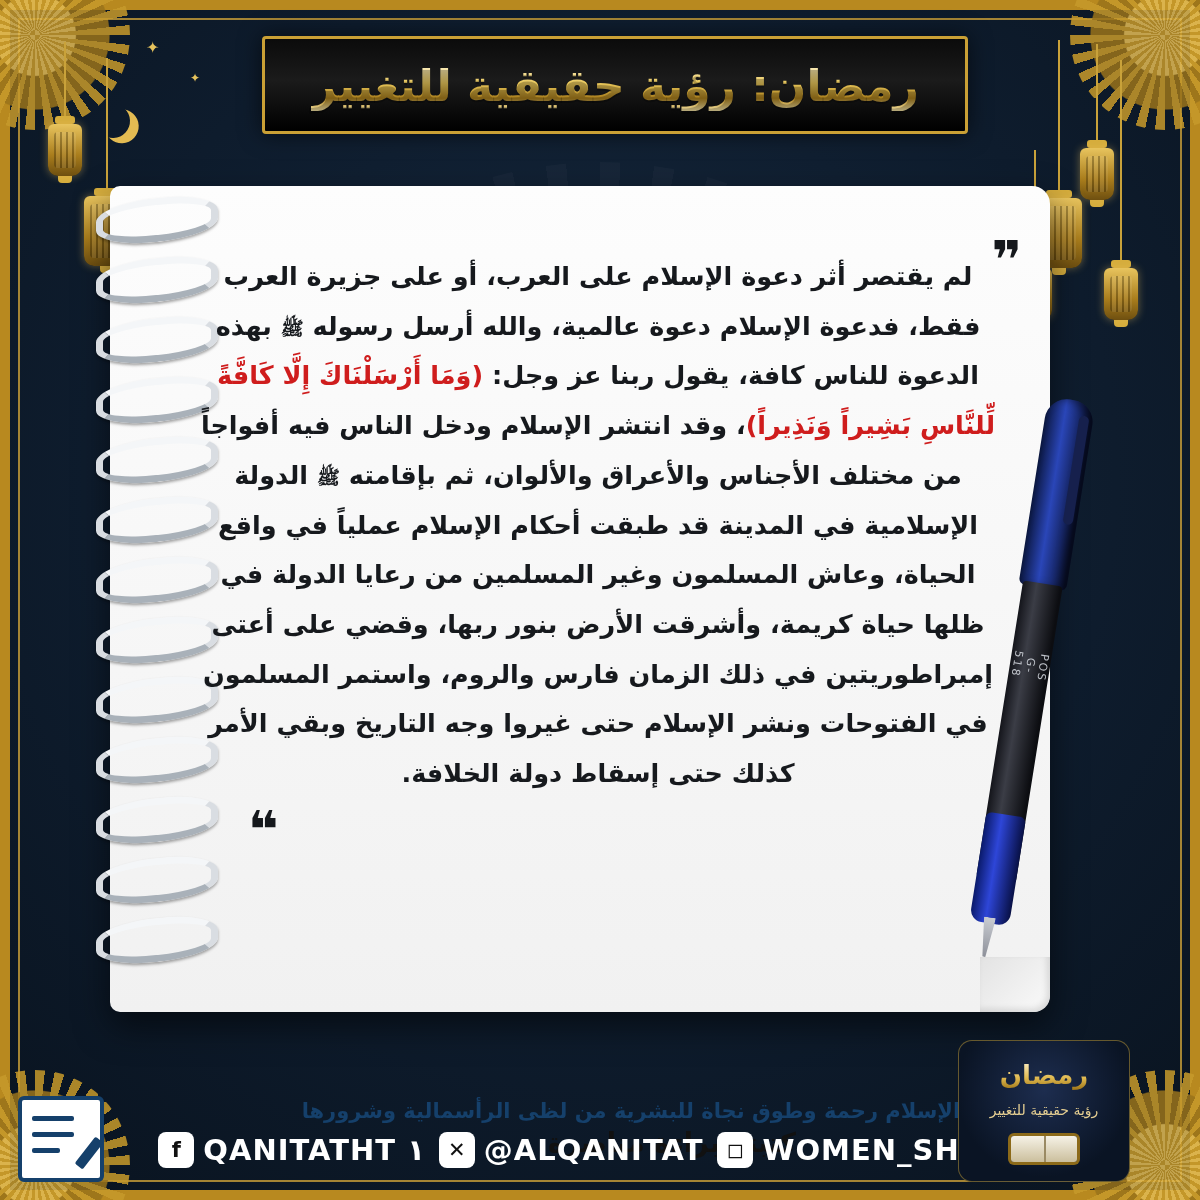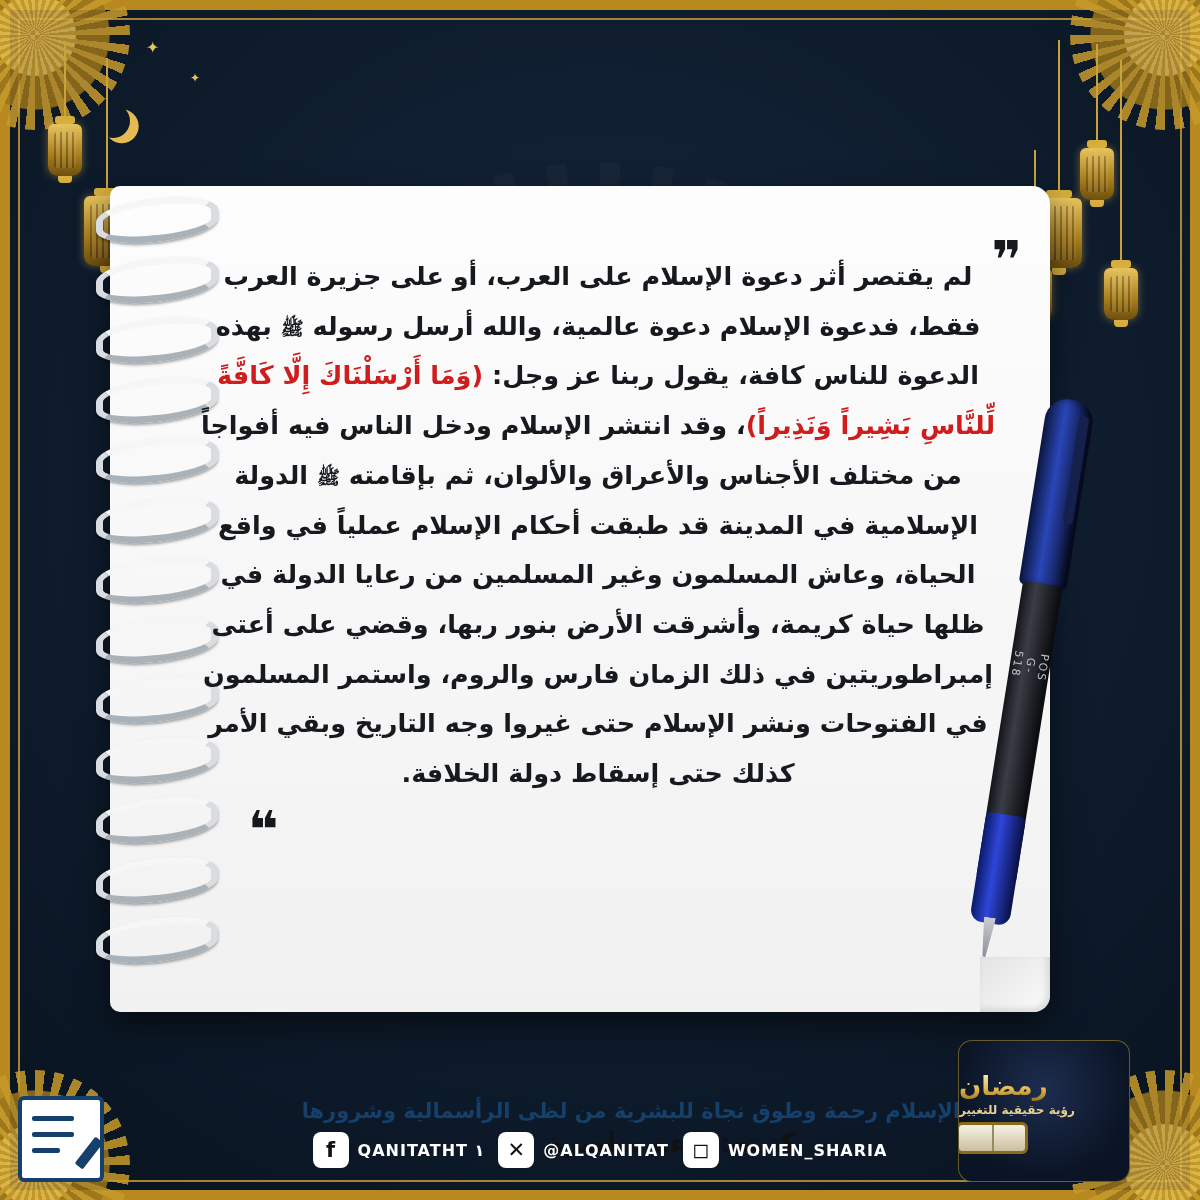--- a/index.html
+++ b/index.html
@@ -208,35 +208,35 @@
     position:absolute;left:0;right:0;top:1132px;
     display:flex;align-items:center;justify-content:center;gap:14px;
     direction:ltr;
   }
   .soc{display:flex;align-items:center;gap:9px;}
   .soc .badge{
     width:36px;height:36px;border-radius:8px;background:#fff;color:#111;
     display:flex;align-items:center;justify-content:center;font-weight:bold;font-size:21px;
   }
   .soc .badge.ig{background:linear-gradient(135deg,#fff,#fff);}
-  .soc .handle{color:#fff;font-weight:bold;font-size:16px;letter-spacing:1px;}
+  .soc .handle{color:#fff;font-weight:bold;font-size:29px;letter-spacing:1px;}
   #brand-logo{
     position:absolute;right:70px;top:1040px;width:170px;height:140px;
     border-radius:14px;
     background:radial-gradient(circle at 50% 35%,#1d2d4f,#0a1424 70%);
     border:1px solid rgba(214,173,60,.45);
-    display:flex;flex-direction:column;align-items:flex-end;justify-content:center;gap:2px;
+    display:flex;flex-direction:column;align-items:center;justify-content:center;gap:12px;
     overflow:hidden;
   }
   #brand-logo .ar{
     font-weight:bold;font-size:26px;
     background:linear-gradient(180deg,#fff3cf,#e0b94f 60%,#9d7417);
     -webkit-background-clip:text;background-clip:text;color:transparent;
   }
-  #brand-logo .sub{color:#e6cf92;font-size:12px;font-weight:bold;}
+  #brand-logo .sub{color:#e6cf92;font-size:14px;font-weight:normal;}
   #brand-logo .book{
     margin-top:6px;width:66px;height:26px;border-radius:3px;
     background:linear-gradient(180deg,#f6f2e6,#cbbf9d);
     box-shadow:0 0 0 3px #8c6a19;
     position:relative;
   }
   #brand-logo .book:after{content:"";position:absolute;left:50%;top:0;bottom:0;width:2px;background:#9a8a63;}
 </style>
 </head>
 <body>
@@ -295,20 +295,23 @@
       <div class="body"></div>
       <div class="foot"></div>
   </div>
   <div class="lantern" style="right:148px;top:150px;--wl:110px;">
     <div class="wire"></div>
       <div class="cap"></div>
       <div class="body"></div>
       <div class="foot"></div>
   </div>
 
+  <div id="title-bar">
+    <span class="txt">رمضان: رؤية حقيقية للتغيير</span>
+  </div>
 
   <div id="notebook"></div>
 
   <div id="spiral">
     <div class="ring" style="top:8px"></div>
     <div class="ring" style="top:68px"></div>
     <div class="ring" style="top:128px"></div>
     <div class="ring" style="top:188px"></div>
     <div class="ring" style="top:248px"></div>
     <div class="ring" style="top:308px"></div>

